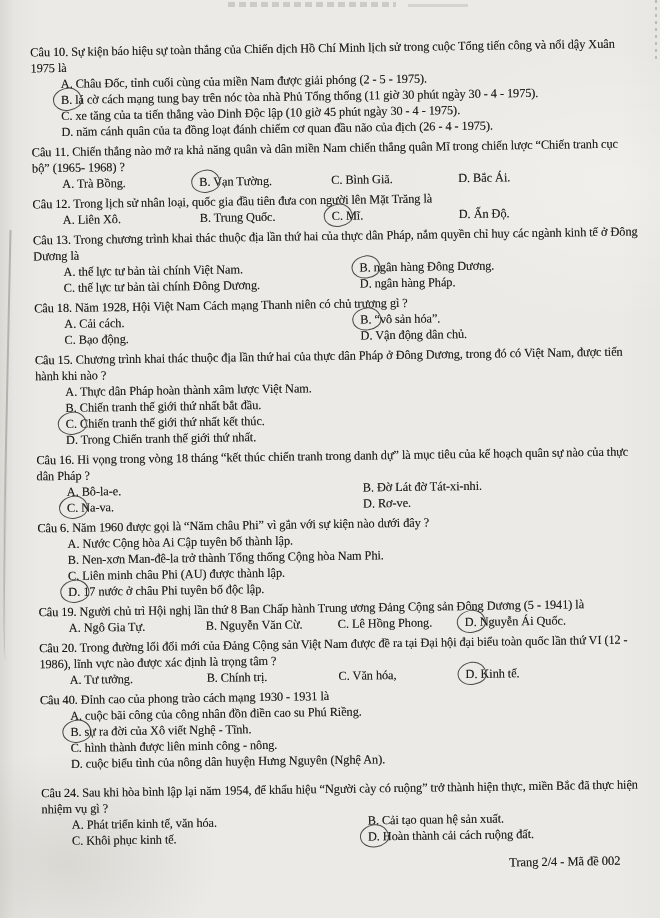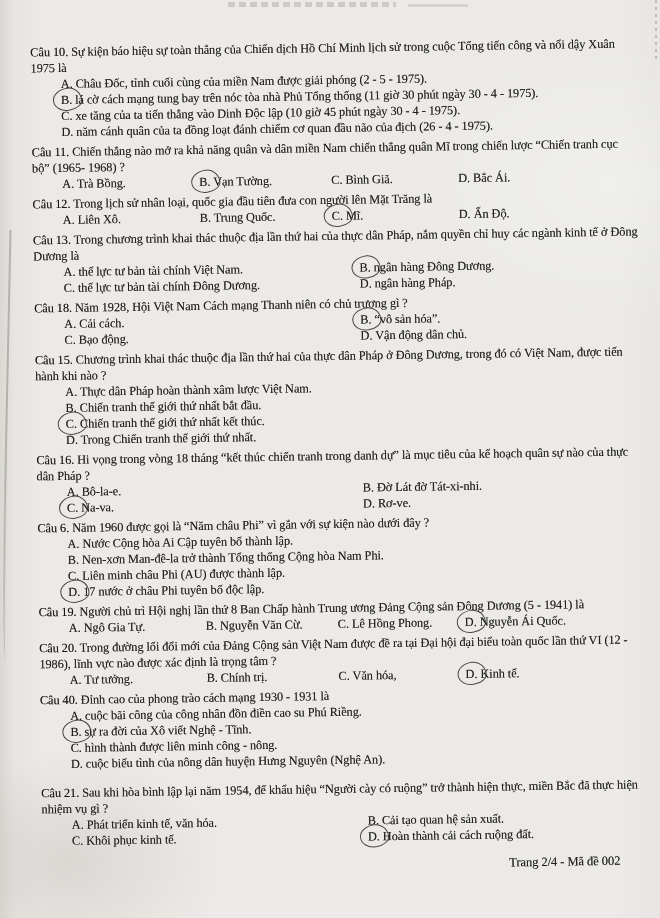--- a/index.html
+++ b/index.html
@@ -170,21 +170,21 @@
         <div class="question">
           <div class="qtext"><span class="qnum">Câu 40.</span> Đỉnh cao của phong trào cách mạng 1930 - 1931 là</div>
           <div class="opts block">
             <div class="opt"><span class="opt-label">A.</span> cuộc bãi công của công nhân đồn điền cao su Phú Riềng.</div>
             <div class="opt circled"><span class="opt-label">B.</span> sự ra đời của Xô viết Nghệ - Tĩnh.</div>
             <div class="opt"><span class="opt-label">C.</span> hình thành được liên minh công - nông.</div>
             <div class="opt"><span class="opt-label">D.</span> cuộc biểu tình của nông dân huyện Hưng Nguyên (Nghệ An).</div>
           </div>
         </div>
         <div class="question">
-          <div class="qtext"><span class="qnum">Câu 21.</span> Sau khi hòa bình lập lại năm 1954, để khẩu hiệu “Người cày có ruộng” trở thành hiện thực, miền Bắc đã thực hiện nhiệm vụ gì ?</div>
+          <div class="qtext"><span class="qnum">Câu 24.</span> Sau khi hòa bình lập lại năm 1954, để khẩu hiệu “Người cày có ruộng” trở thành hiện thực, miền Bắc đã thực hiện nhiệm vụ gì ?</div>
           <div class="opts grid2">
             <div class="opt"><span class="opt-label">A.</span> Phát triển kinh tế, văn hóa.</div>
             <div class="opt"><span class="opt-label">B.</span> Cải tạo quan hệ sản xuất.</div>
             <div class="opt"><span class="opt-label">C.</span> Khôi phục kinh tế.</div>
             <div class="opt circled"><span class="opt-label">D.</span> Hoàn thành cải cách ruộng đất.</div>
           </div>
         </div>
       </section>
     <div class="footer">Trang 2/4 - Mã đề 002</div>
   </div>

